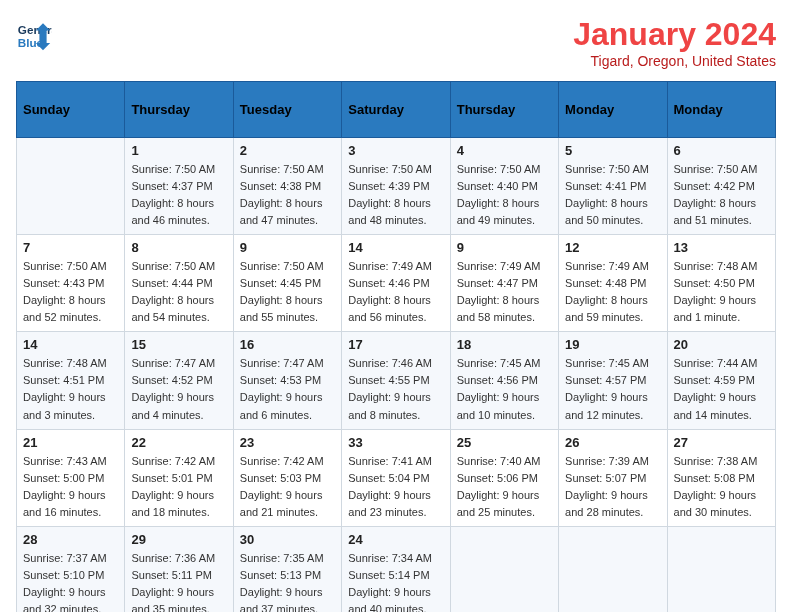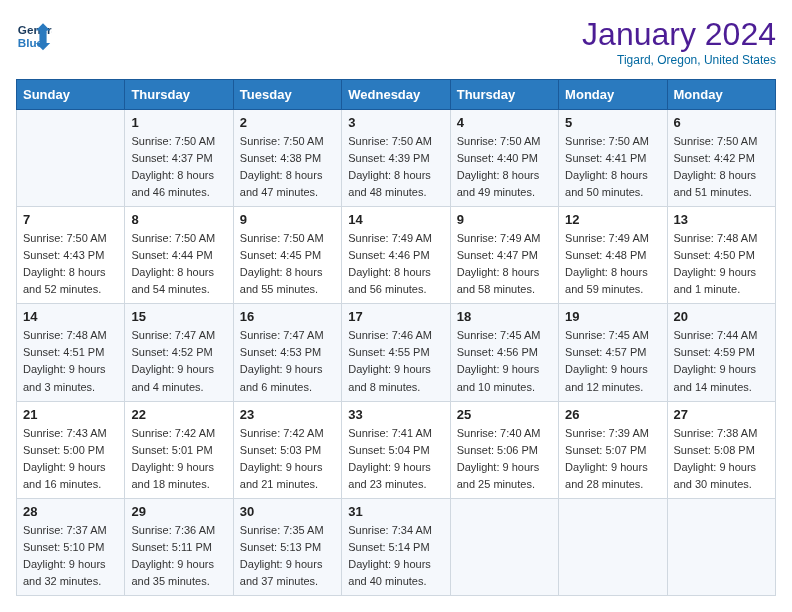--- a/index.html
+++ b/index.html
@@ -23,37 +23,37 @@
     }
     .logo-icon {
       width: 36px;
       height: 36px;
     }
     .title-block {
       text-align: right;
     }
     .title-block h1 {
       font-size: 32px;
-      color: #4c1d95;
-      font-weight: 400;
+      color: #ef4444;
+      font-weight: 700;
     }
     .title-block h2 {
-      font-size: 12px;
-      color: #0369a1;
+      font-size: 14px;
+      color: #b91c1c;
       font-weight: 400;
     }
     table {
       width: 100%;
       border-collapse: collapse;
       font-size: 11.5px;
     }
     thead tr th {
       background-color: #2a7abf;
-      color: #ffffff;
-      padding: 7px 6px;
+      color: #000000;
+      padding: 20px 6px;
       text-align: left;
       font-size: 13px;
       font-weight: 600;
       border: 1px solid #1a5a9a;
     }
     tbody tr td {
       vertical-align: top;
       padding: 5px 6px;
       border: 1px solid #d0d8e0;
       width: 14.28%;
@@ -93,21 +93,21 @@
     <h2>Tigard, Oregon, United States</h2>
   </div>
 </div>
 
 <table>
   <thead>
     <tr>
     <th>Sunday</th>
         <th>Thursday</th>
         <th>Tuesday</th>
-        <th>Wednesday</th>
+        <th>Saturday</th>
         <th>Thursday</th>
         <th>Monday</th>
         <th>Monday</th>
       </tr>
   </thead>
   <tbody id="calendar-body">
   <tr>
         <td></td>
         <td>
           <div class="day-number">1</div>
@@ -231,21 +231,21 @@
         </td>
         <td>
           <div class="day-number">29</div>
           <div class="day-info">Sunrise: 7:36 AM<br>Sunset: 5:11 PM<br>Daylight: 9 hours and 35 minutes.</div>
         </td>
         <td>
           <div class="day-number">30</div>
           <div class="day-info">Sunrise: 7:35 AM<br>Sunset: 5:13 PM<br>Daylight: 9 hours and 37 minutes.</div>
         </td>
         <td>
-          <div class="day-number">31</div>
+          <div class="day-number">24</div>
           <div class="day-info">Sunrise: 7:34 AM<br>Sunset: 5:14 PM<br>Daylight: 9 hours and 40 minutes.</div>
         </td>
         <td></td>
         <td></td>
         <td></td>
       </tr>
     </tbody>
 </table>
 
 </body></html>

